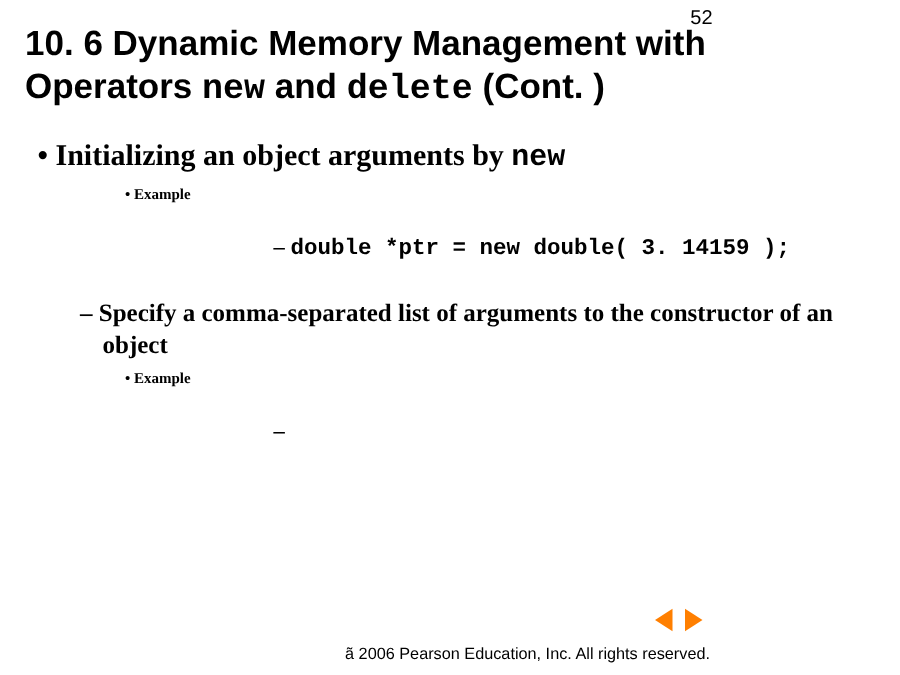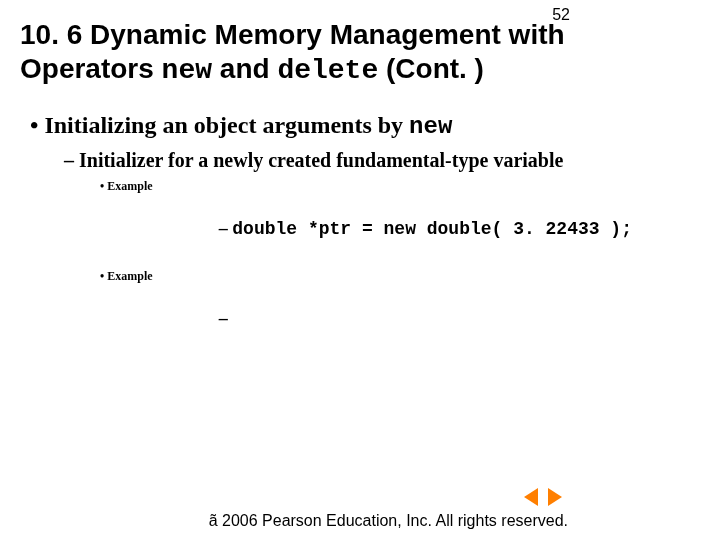--- a/index.html
+++ b/index.html
@@ -11,21 +11,21 @@
   .body { position: absolute; top: 112px; left: 30px; width: 660px; }
   .lvl1 { font-family: "Times New Roman", serif; font-weight: bold; font-size: 24px; margin-bottom: 8px; padding-left: 18px; text-indent: -18px; }
   .lvl1 .dot::before { content: "• "; }
   .lvl1-new { font-family: "Courier New", Courier, monospace; font-size: 24px; }
   .lvl2 { font-family: "Times New Roman", serif; font-weight: bold; font-size: 20px; margin: 4px 0 6px 34px; padding-left: 18px; text-indent: -18px; line-height: 1.25; }
   .lvl2 .dash::before { content: "– "; }
   .lvl3 { font-family: "Times New Roman", serif; font-weight: bold; font-size: 12px; margin: 2px 0 4px 70px; padding-left: 14px; text-indent: -14px; }
   .lvl3 .dot::before { content: "• "; }
   .lvl4 { font-family: "Courier New", Courier, monospace; font-weight: bold; font-size: 18px; margin: 4px 0 10px 106px; padding-left: 18px; text-indent: -18px; white-space: pre; }
   .lvl4 .dash::before { content: "– "; font-family: "Times New Roman", serif; }
-  .footer { position: absolute; bottom: 10px; right: 12px; font-family: Arial, Helvetica, sans-serif; font-size: 16px; color: #000; }
+  .footer { position: absolute; bottom: 10px; right: 12px; font-family: Arial, Helvetica, sans-serif; font-size: 13px; color: #000; }
   .nav { position: absolute; bottom: 30px; right: 18px; }
   .nav-arrow { display: inline-block; width: 0; height: 0; border-top: 9px solid transparent; border-bottom: 9px solid transparent; margin-left: 6px; cursor: pointer; }
   .nav-left { border-right: 14px solid #ff7f00; }
   .nav-right { border-left: 14px solid #ff7f00; }
 </style>
 </head>
 <body>
 <div class="slide">
 
   <div class="pagenum">52</div>
@@ -38,32 +38,32 @@
     <span> (Cont. )</span>
   </div>
 
   <div class="body">
 
     <div class="lvl1">
       <span class="dot"></span><span>Initializing an object arguments by </span>
       <span class="lvl1-new">new</span>
     </div>
 
-    <div class="lvl2">
-      <span class="dash"></span><span>Initializer for a newly created fundamental-type variable</span>
-    </div>
 
     <div class="lvl3">
       <span class="dot"></span><span>Example</span>
     </div>
 
     <div class="lvl4">
-      <span class="dash"></span><span>double *ptr = new double( 3. 22433 );</span>
+      <span class="dash"></span><span>double *ptr = new double( 3. 14159 );</span>
     </div>
 
+    <div class="lvl2">
+      <span class="dash"></span><span>Specify a comma-separated list of arguments to the constructor of an object</span>
+    </div>
 
     <div class="lvl3">
       <span class="dot"></span><span>Example</span>
     </div>
 
     <div class="lvl4">
       <span class="dash"></span>
     </div>
 
   </div>

